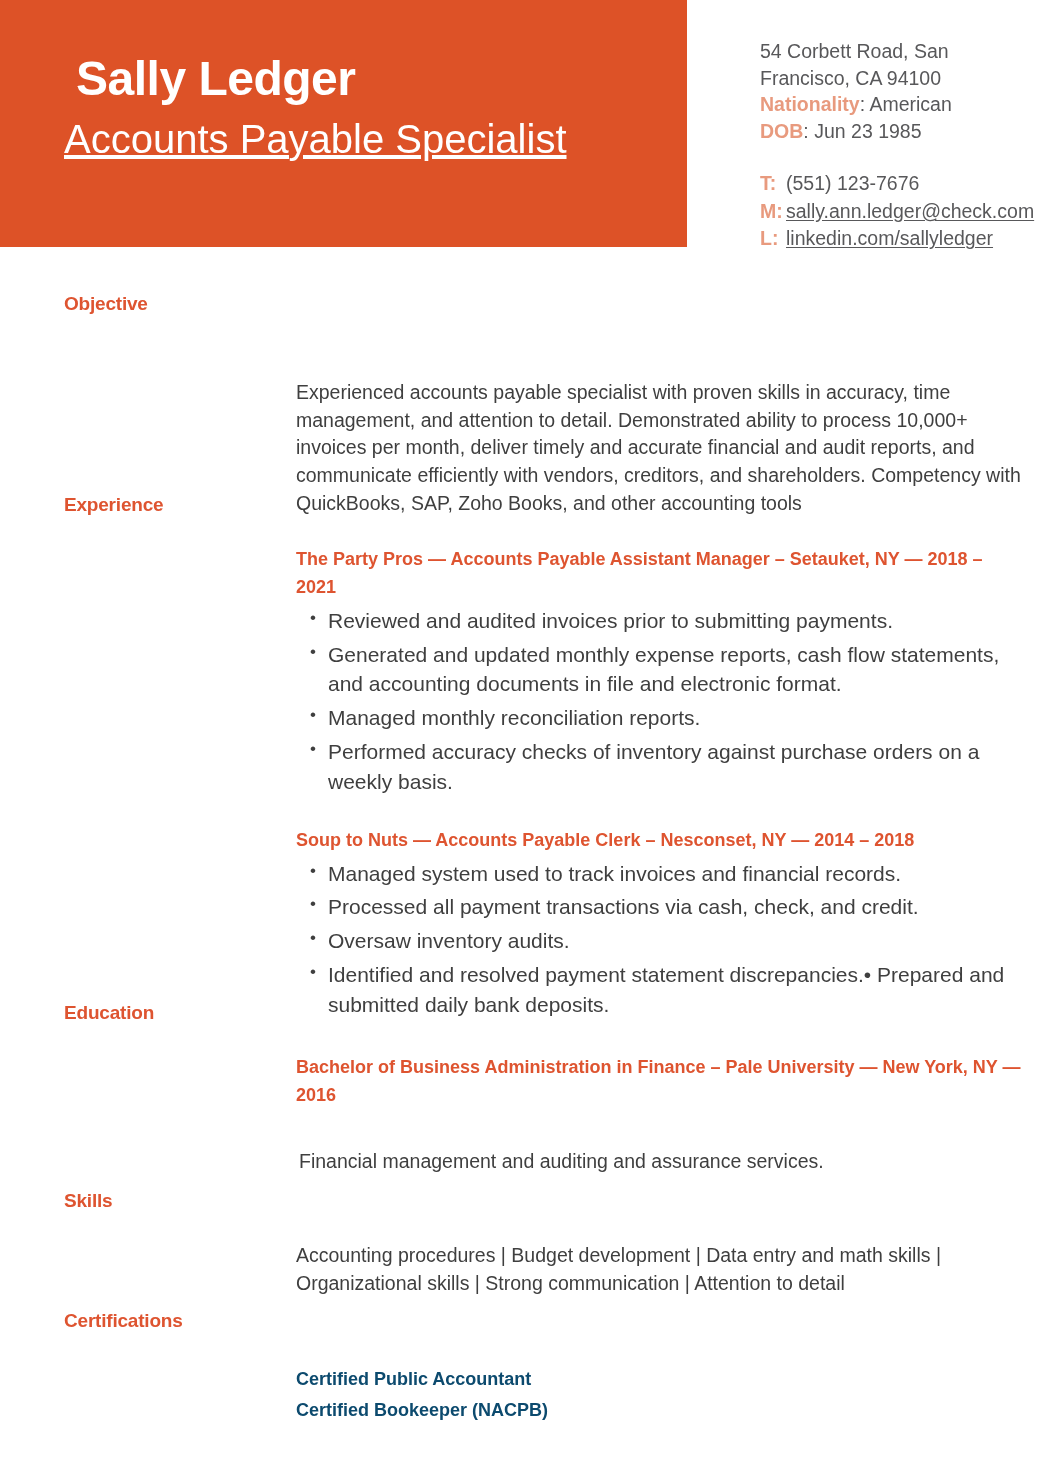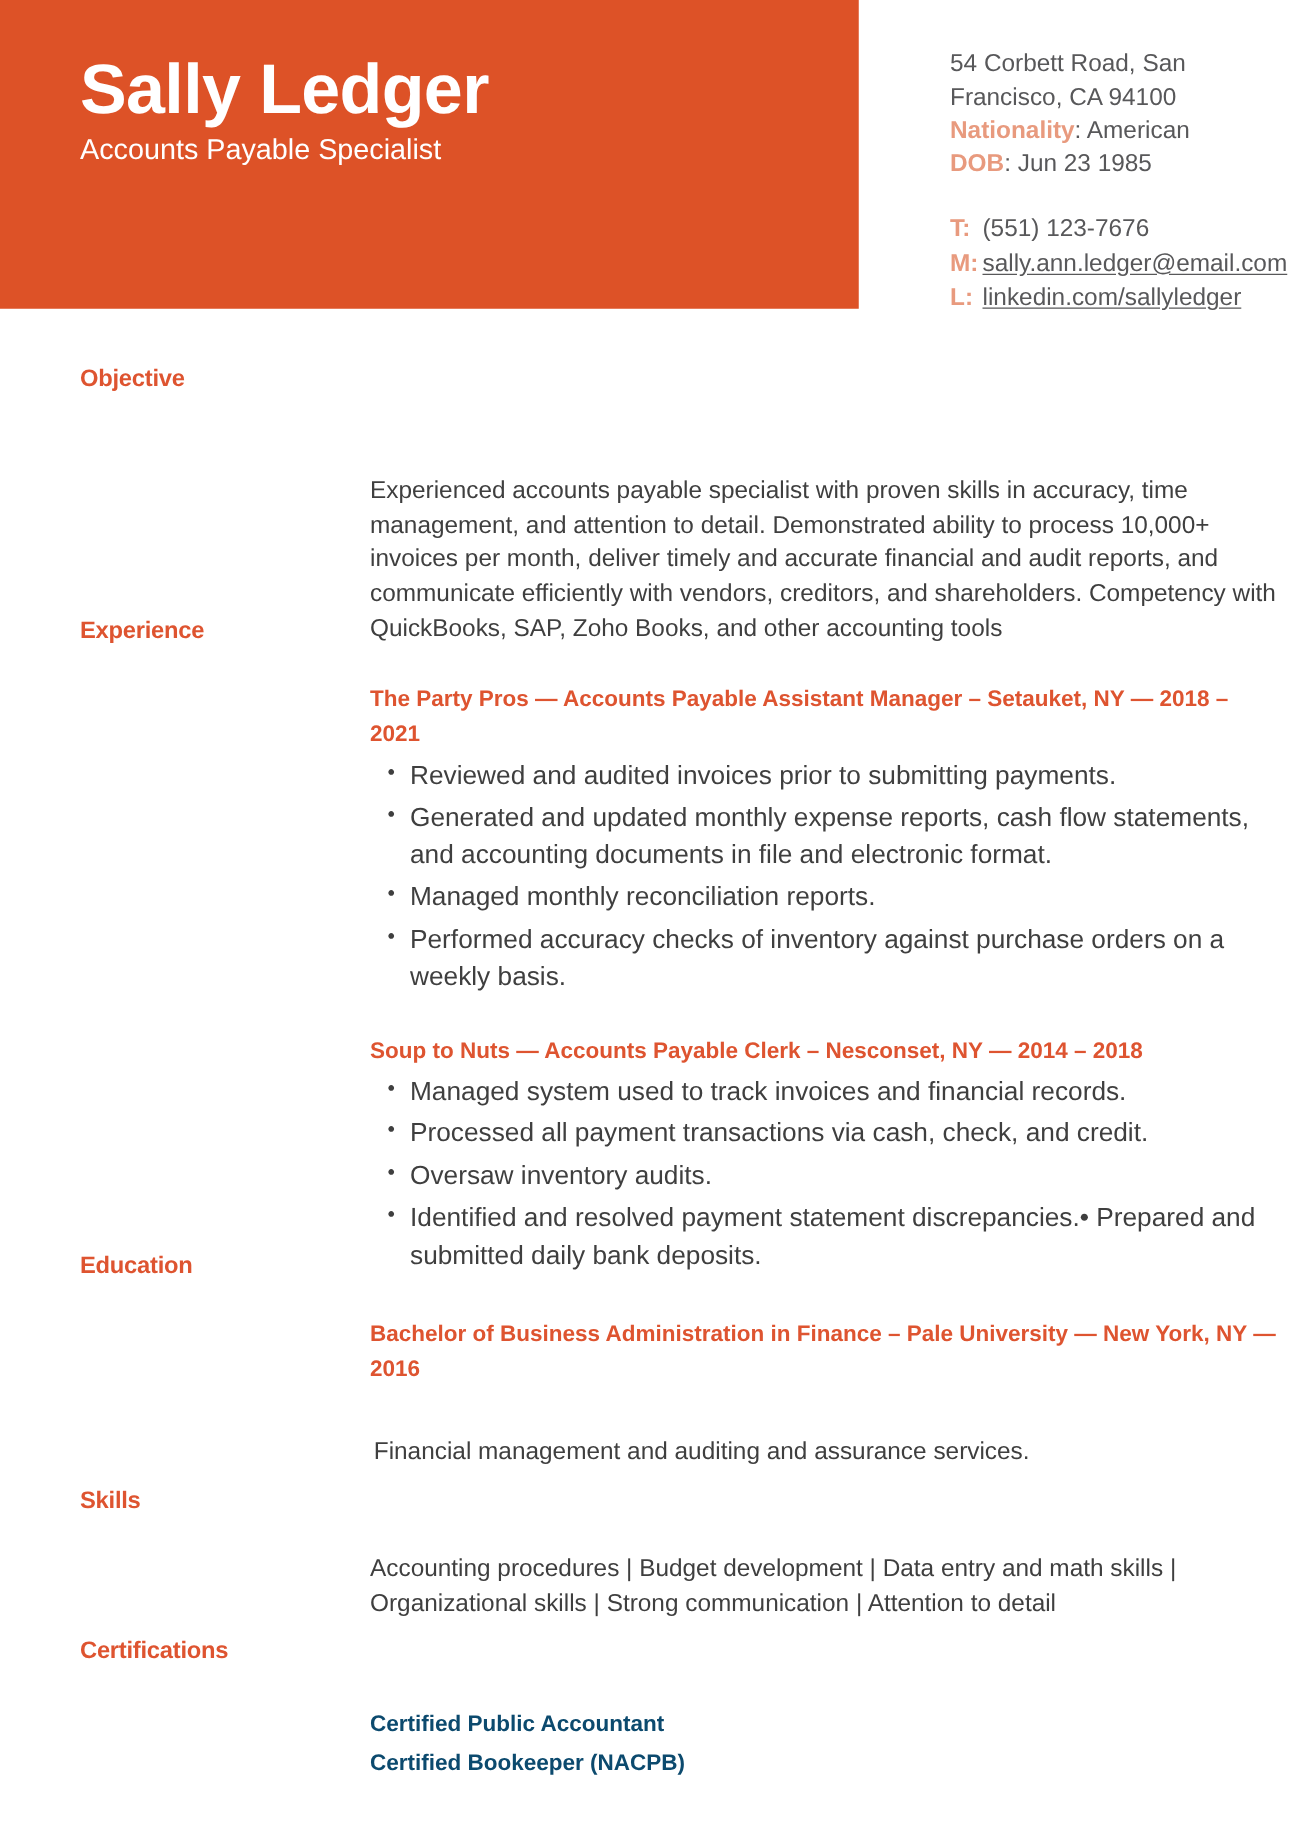--- a/index.html
+++ b/index.html
@@ -26,35 +26,36 @@
     height: 247px;
     background: #dd5227;
   }
   #name-title {
     position: absolute;
     left: 64px;
     top: 42px;
     width: 600px;
   }
   #candidate-name {
-    font-size: 56px;
+    font-size: 48px;
     font-weight: bold;
     color: #ffffff;
     line-height: 1.04;
     letter-spacing: -0.5px;
-    margin: 0;
+    margin: 12px;
     white-space: nowrap;
   }
   #candidate-role {
-    font-size: 23px;
+    font-size: 40px;
     font-weight: 300;
     color: #ffffff;
     line-height: 1.15;
     margin: 6px 0 0 0;
     white-space: nowrap;
+    text-decoration: underline;
   }
 
   
   #contact-block {
     position: absolute;
     left: 712px;
     top: 38px;
     width: 320px;
     font-size: 19.5px;
     line-height: 1.36;
@@ -195,21 +196,21 @@
   <div class="addr-line"><span class="contact-label">Nationality</span><span>: American</span></div>
   <div class="addr-line"><span class="contact-label">DOB</span><span>: Jun 23 1985</span></div>
 
   <div id="contact-rows">
     <div class="contact-row">
       <span class="ckey">T:</span>
       <span class="cval">(551) 123-7676</span>
     </div>
     <div class="contact-row">
       <span class="ckey">M:</span>
-      <span class="cval link">sally.ann.ledger@email.com</span>
+      <span class="cval link">sally.ann.ledger@check.com</span>
     </div>
     <div class="contact-row">
       <span class="ckey">L:</span>
       <span class="cval link">linkedin.com/sallyledger</span>
     </div>
   </div>
 </div>
 
 <div class="section" id="sec-objective">
   <div class="sec-head">Objective</div>

